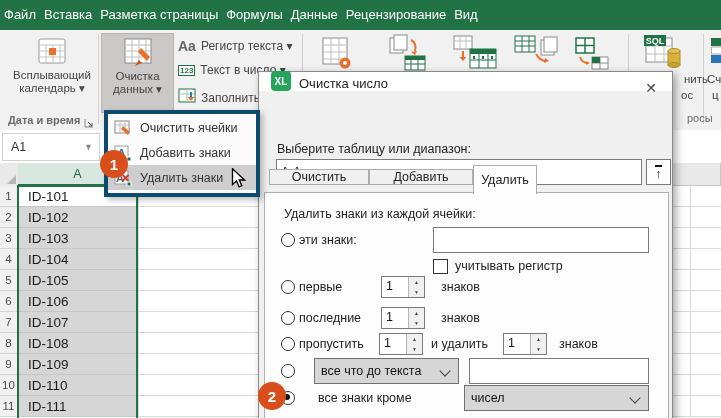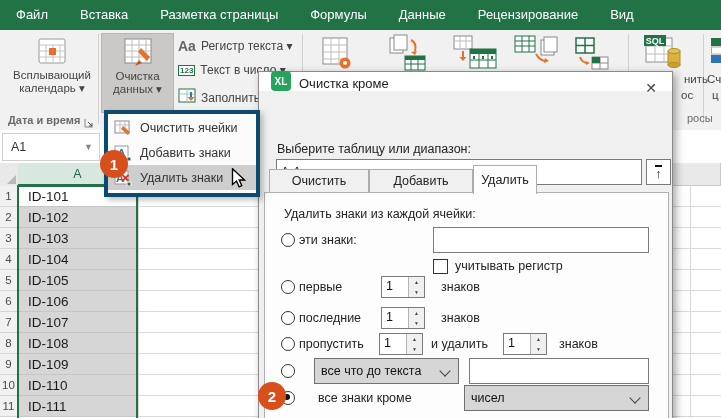--- a/index.html
+++ b/index.html
@@ -2,21 +2,21 @@
 <html><head>
 <meta charset="utf-8">
 <style>
   html,body{margin:0;padding:0;background:#fff;}
   .canvas{position:relative;width:721px;height:418px;overflow:hidden;
           font-family:"Liberation Sans",sans-serif;background:#fff;}
   .abs{position:absolute;}
 
   
   .tabbar{left:0;top:0;width:721px;height:30px;background:#217346;display:flex;align-items:center;}
-  .tabbar .tab{padding:0 16px;font-size:13px;color:#fff;white-space:nowrap;line-height:30px;}
+  .tabbar .tab{padding:0 4px;font-size:13px;color:#fff;white-space:nowrap;line-height:30px;}
 
   
   .ribbon{left:0;top:30px;width:721px;height:100px;background:#f1f1f1;border-bottom:1px solid #d5d3d1;}
   .rbtn{position:absolute;display:flex;flex-direction:column;align-items:center;color:#444;font-size:11.5px;line-height:13px;text-align:center;}
   .rbtn.pressed{background:#cbc9c8;border:1px solid #b8b6b4;}
   .smallbtn{position:absolute;display:flex;align-items:center;gap:5px;font-size:12px;color:#444;white-space:nowrap;}
   .vsep{position:absolute;width:1px;background:#d2d0ce;}
   .grouplabel{position:absolute;font-size:11px;color:#6a6a6a;white-space:nowrap;}
   .frag{position:absolute;font-size:11.5px;color:#444;white-space:nowrap;}
   .fragg{position:absolute;font-size:11px;color:#6a6a6a;white-space:nowrap;}
@@ -62,21 +62,21 @@
   .dlogo{width:20px;height:20px;border-radius:4px;background:#27a45c;color:#fff;font-size:10px;font-weight:bold;
          display:flex;align-items:center;justify-content:center;margin-left:12px;}
   .dtitletext{font-size:13px;color:#222;margin-left:8px;}
   .dclose{position:absolute;right:10px;top:6px;width:22px;height:20px;color:#444;font-size:14px;text-align:center;line-height:20px;}
   .dlabel{position:absolute;font-size:12.5px;color:#222;white-space:nowrap;}
   .dinput{position:absolute;background:#fff;border:1px solid #7a7a7a;box-sizing:border-box;font-size:12.5px;color:#111;
           font-family:"Liberation Sans",sans-serif;padding:0 4px;}
   .rangebtn{position:absolute;width:25px;height:26px;background:#fdfdfd;border:1px solid #7a7a7a;box-sizing:border-box;
             display:flex;align-items:center;justify-content:center;}
   .rangebtn .up{font-size:13px;font-weight:bold;color:#111;border-top:2px solid #111;line-height:13px;}
-  .dtab{position:absolute;height:24px;top:97px;background:#f0f0f0;border:1px solid #acacac;box-sizing:border-box;
+  .dtab{position:absolute;height:16px;top:97px;background:#f0f0f0;border:1px solid #acacac;box-sizing:border-box;
         display:flex;align-items:center;justify-content:center;font-size:12.5px;color:#222;}
   .dtab.active{top:93px;height:29px;background:#fdfdfd;border-bottom:none;z-index:2;}
   .dpanel{position:absolute;left:5px;top:120px;width:405px;height:240px;background:#fdfdfd;border:1px solid #b0b0b0;box-sizing:border-box;z-index:1;}
   .radio{position:absolute;width:14px;height:14px;border:1px solid #333;border-radius:50%;background:#fff;box-sizing:border-box;}
   .radio.checked:after{content:"";position:absolute;left:2px;top:2px;width:6px;height:6px;border-radius:50%;background:#111;}
   .chkbox{position:absolute;width:15px;height:15px;border:1px solid #333;background:#fff;box-sizing:border-box;}
   .spin{position:absolute;width:44px;height:22px;border:1px solid #7a7a7a;background:#fff;box-sizing:border-box;display:flex;}
   .spin .val{flex:1;font-size:12.5px;color:#111;padding:2px 0 0 4px;}
   .spin .arrows{width:15px;border-left:1px solid #b5b5b5;display:flex;flex-direction:column;}
   .spin .arrows div{flex:1;background:#f0f0f0;font-size:5px;color:#444;text-align:center;line-height:10px;}
@@ -318,21 +318,21 @@
             <rect x="13" y="12" width="4" height="4" fill="#217346" stroke="#fff"></rect>
           </svg>
       </span>
       <span>Удалить знаки</span>
     </div>
   </div>
 
   <div class="abs dialog">
     <div class="dtitle">
       <span class="dlogo">XL</span>
-      <span class="dtitletext">Очистка кроме</span>
+      <span class="dtitletext">Очистка число</span>
       <span class="dclose">✕</span>
     </div>
 
     <div class="dlabel" style="left:18px;top:70px;">Выберите таблицу или диапазон:</div>
     <input class="dinput" style="left: 17px; top: 87px; width: 366px; height: 26px;" value="A:A">
     <div class="rangebtn" style="left:387px;top:87px;">
       <span class="up">↑</span>
     </div>
 
     <div class="dtab" style="left:10px;width:100px;">Очистить</div>

